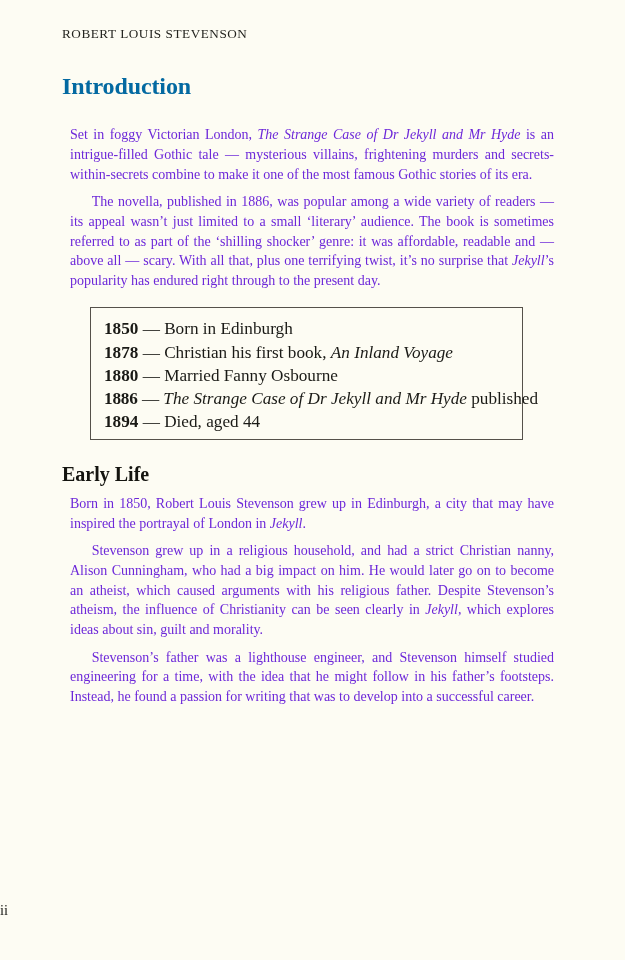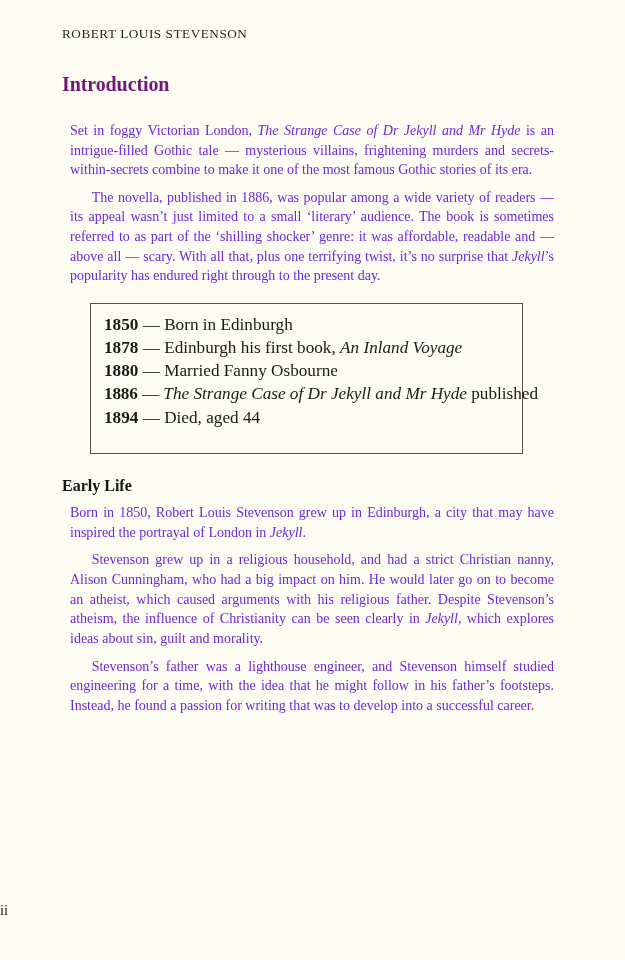--- a/index.html
+++ b/index.html
@@ -33,26 +33,26 @@
   .running-head {
     font-size: 13.2px;
     letter-spacing: 0.55px;
     color: #24241f;
     padding-top: 26px;
     line-height: 1.2;
     font-variant: normal;
   }
 
   h1.chapter-title {
-    font-size: 20px;
+    font-size: 24px;
     font-weight: bold;
     margin: 31px 0 0 0;
     line-height: 1.1;
     letter-spacing: -0.1px;
-    color: #701a75;
+    color: #0369a1;
   }
 
   p.body-text {
     font-size: 14px;
     line-height: 1.405;
     margin: 8px;
     text-align: justify;
     text-justify: inter-word;
     color: #6d28d9;
     hyphens: none;
@@ -68,33 +68,33 @@
 
   h2.section-head {
     font-size: 20.4px;
     font-weight: bold;
     margin: 24px 0 0 0;
     line-height: 1.15;
     color: #14140f;
   }
 
   h3.sub-head {
-    font-size: 16px;
+    font-size: 20px;
     font-weight: bold;
     margin: 22px 0 0 0;
     line-height: 1.2;
     color: #14140f;
   }
 
   .timeline-box {
     margin: 17px 0 0 28px;
     width: 433px;
     box-sizing: border-box;
     border: 1.3px solid #55514a;
-    padding: 9px 12px 24px 13px;
+    padding: 9px 12px 6px 13px;
     background: transparent;
   }
 
   .timeline-row {
     font-size: 17.2px;
     line-height: 1.345;
     white-space: nowrap;
     color: #1a1a16;
   }
 
@@ -136,21 +136,21 @@
 
     <p class="body-text first-para"><span>Set in foggy Victorian London, </span><em class="ital">The Strange Case of Dr Jekyll and Mr Hyde</em><span> is an intrigue-filled Gothic tale — mysterious villains, frightening murders and secrets-within-secrets combine to make it one of the most famous Gothic stories of its era.</span></p>
 
     <p class="body-text indented"><span>The novella, published in 1886, was popular among a wide variety of readers — its appeal wasn’t just limited to a small ‘literary’ audience.  The book is sometimes referred to as part of the ‘shilling shocker’ genre: it was affordable, readable and — above all — scary. With all that, plus one terrifying twist, it’s no surprise that </span><em class="ital">Jekyll</em><span>’s popularity has endured right through to the present day.</span></p>
 
 
     <div class="timeline-box">
 
       <div class="timeline-row"><span class="timeline-year">1850</span><span class="timeline-dash"> — </span><span>Born in Edinburgh</span><em class="ital"></em><span></span></div>
 
-      <div class="timeline-row"><span class="timeline-year">1878</span><span class="timeline-dash"> — </span><span>Edinburgh his first book, </span><em class="ital">An Inland Voyage</em><span></span></div>
+      <div class="timeline-row"><span class="timeline-year">1878</span><span class="timeline-dash"> — </span><span>Christian his first book, </span><em class="ital">An Inland Voyage</em><span></span></div>
 
       <div class="timeline-row"><span class="timeline-year">1880</span><span class="timeline-dash"> — </span><span>Married Fanny Osbourne</span><em class="ital"></em><span></span></div>
 
       <div class="timeline-row tight"><span class="timeline-year">1886</span><span class="timeline-dash"> — </span><span></span><em class="ital">The Strange Case of Dr Jekyll and Mr Hyde</em><span> published</span></div>
 
       <div class="timeline-row"><span class="timeline-year">1894</span><span class="timeline-dash"> — </span><span>Died, aged 44</span><em class="ital"></em><span></span></div>
 
     </div>
 
     <h3 class="sub-head">Early Life</h3>

